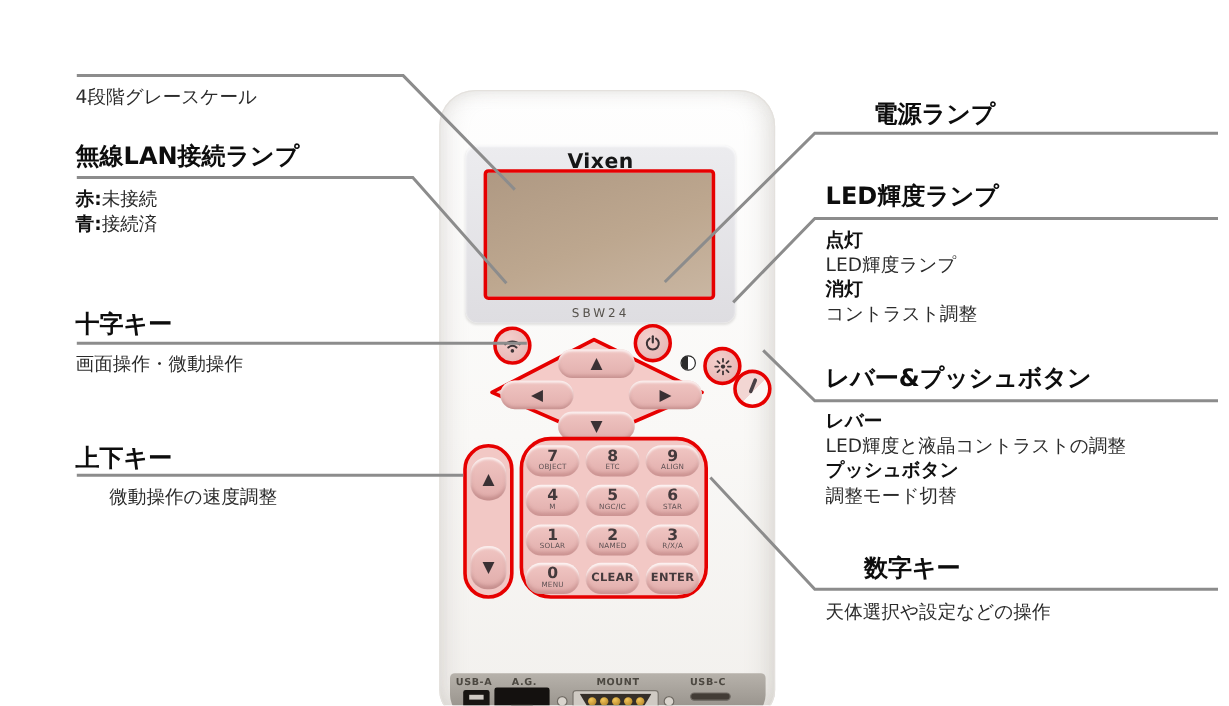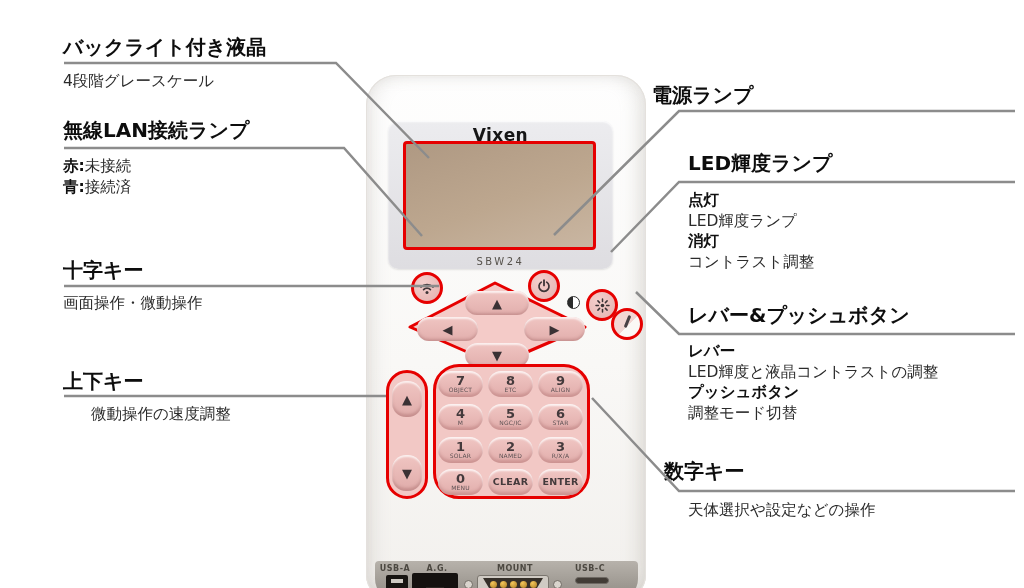--- a/index.html
+++ b/index.html
@@ -227,54 +227,53 @@
             <div class="pin"></div>
             <div class="pin"></div>
           </div>
         </div>
         <div class="screw"></div>
       </div>
       <div class="usbc"></div>
     </div>
   </div>
 
-  <div class="co-title" style="left:63px;top:36px;">バックライト付き液晶</div>
   <div class="co-text" style="left:63px;top:71px;">4段階グレースケール</div>
 
   <div class="co-title" style="left:63px;top:119px;">無線LAN接続ランプ</div>
   <div class="co-text" style="left:63px;top:156px;">
     <div><span class="b">赤:</span><span>未接続</span></div>
     <div><span class="b">青:</span><span>接続済</span></div>
   </div>
 
   <div class="co-title" style="left:63px;top:259px;">十字キー</div>
   <div class="co-text" style="left:63px;top:293px;">画面操作・微動操作</div>
 
   <div class="co-title" style="left:63px;top:370px;">上下キー</div>
   <div class="co-text" style="left:63px;top:404px;margin-left:28px;">微動操作の速度調整</div>
 
-  <div class="co-title" style="left:652px;top:84px;">電源ランプ</div>
+  <div class="co-title" style="left:728px;top:84px;">電源ランプ</div>
 
   <div class="co-title" style="left:688px;top:152px;">LED輝度ランプ</div>
   <div class="co-text" style="left:688px;top:190px;">
     <div class="b">点灯</div>
     <div>LED輝度ランプ</div>
     <div class="b">消灯</div>
     <div>コントラスト調整</div>
   </div>
 
   <div class="co-title" style="left:688px;top:304px;">レバー&amp;プッシュボタン</div>
   <div class="co-text" style="left:688px;top:341px;">
     <div class="b">レバー</div>
     <div>LED輝度と液晶コントラストの調整</div>
     <div class="b">プッシュボタン</div>
     <div>調整モード切替</div>
   </div>
 
-  <div class="co-title" style="left:664px;top:462px;font-family:Liberation Mono, monospace;">数字キー</div>
+  <div class="co-title" style="left:720px;top:462px;">数字キー</div>
   <div class="co-text" style="left:688px;top:500px;">天体選択や設定などの操作</div>
 
   <svg class="lines" width="1024" height="588" viewBox="0 0 1024 588">
     <g fill="none" stroke="#8c8c8c" stroke-width="2.5">
       <polyline points="64,63 336,63 429,158"></polyline>
       <polyline points="64,148 344,148 422,236"></polyline>
       <polyline points="64,286 439,286"></polyline>
       <polyline points="64,396 386,396"></polyline>
       <polyline points="1015,111 679,111 554,235"></polyline>
       <polyline points="1015,182 679,182 611,252"></polyline>

